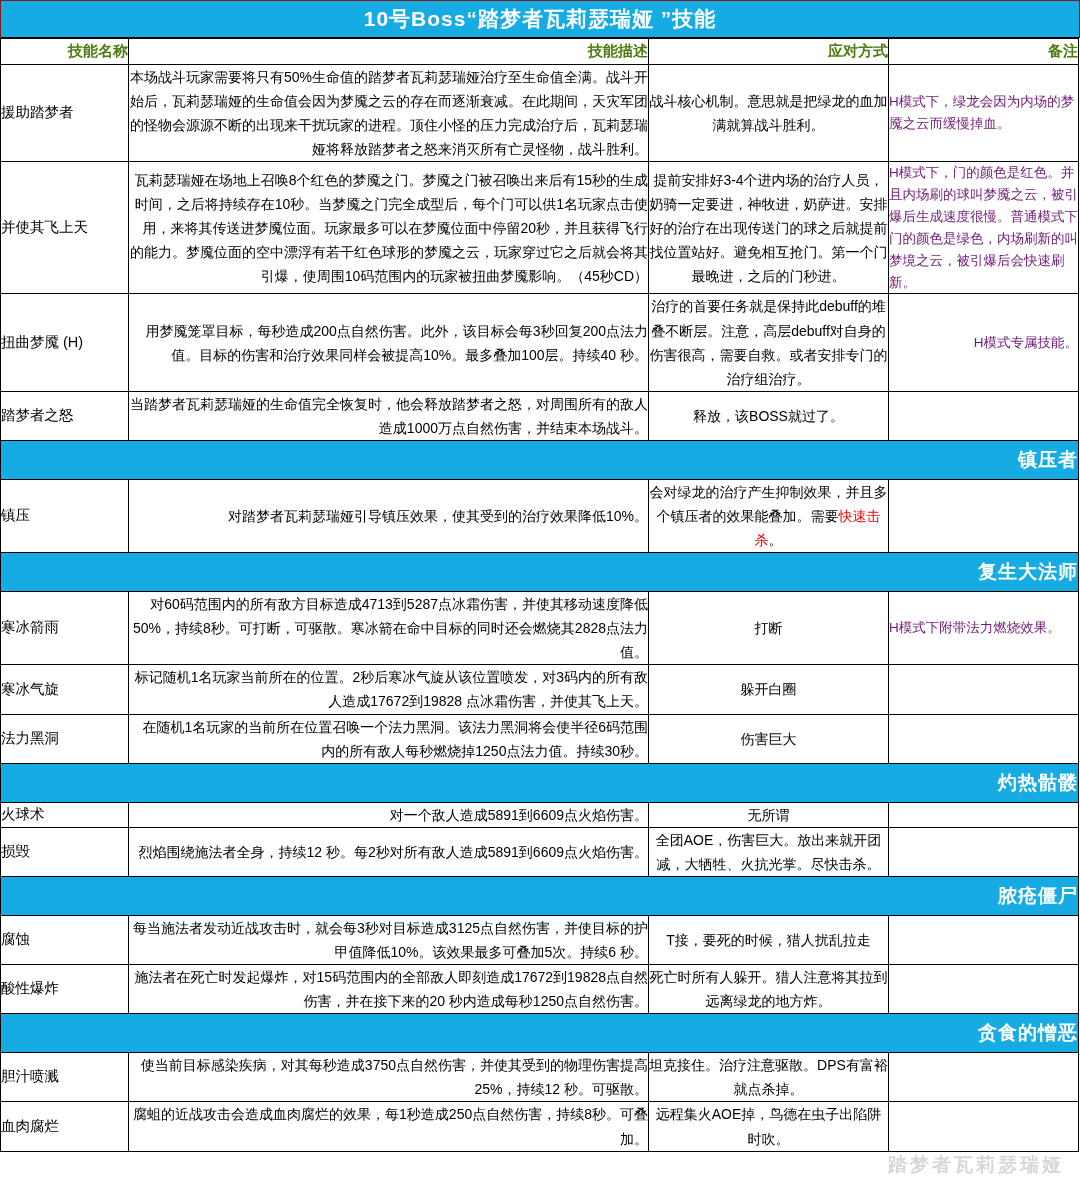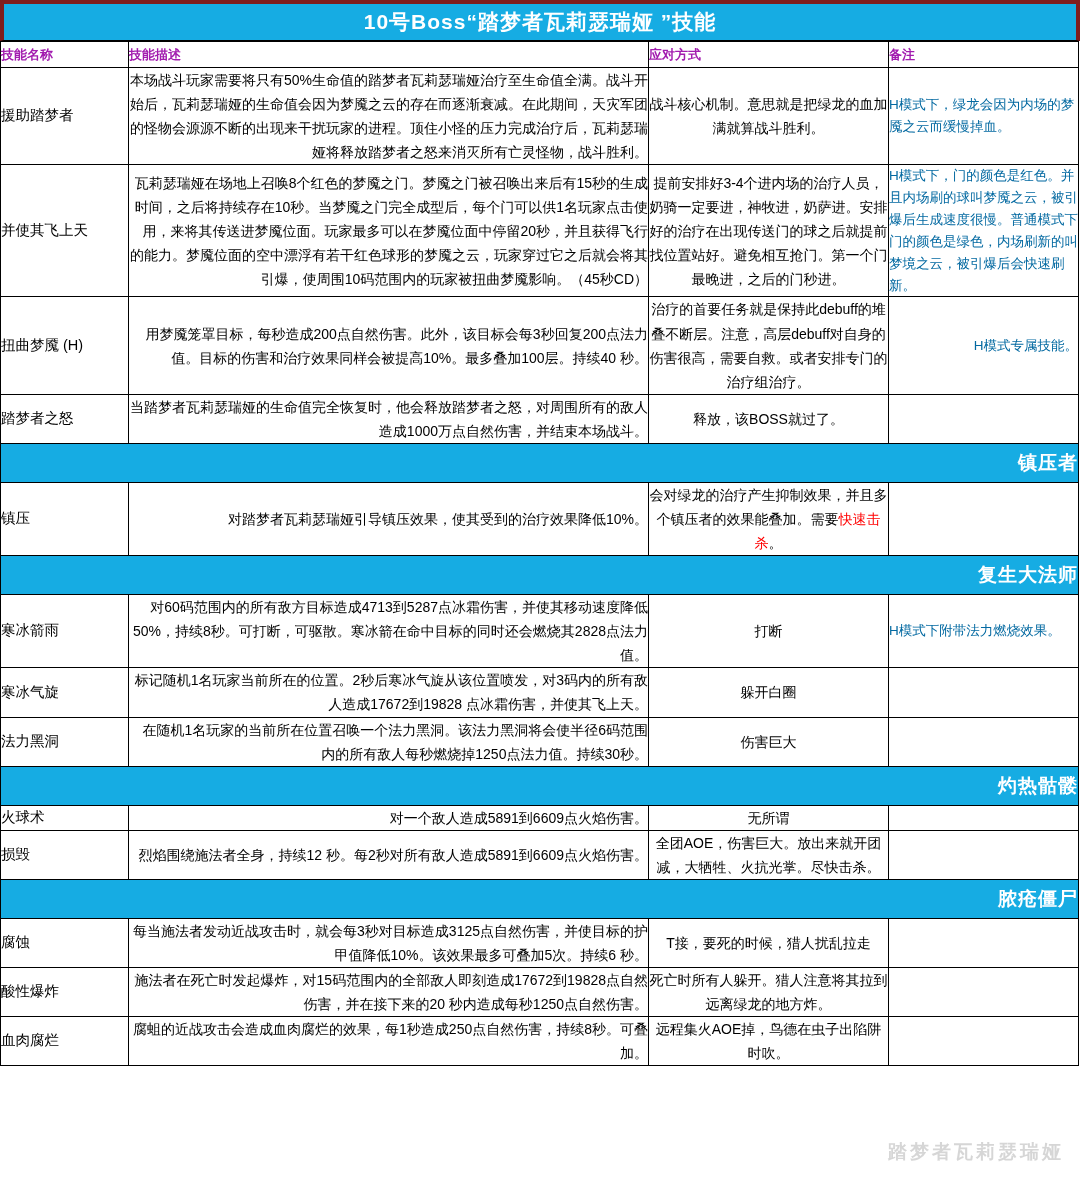--- a/index.html
+++ b/index.html
@@ -37,30 +37,30 @@
   
   .title-bar {
     background: #16ace3;
     color: #ffffff;
     font-size: 21px;
     font-weight: bold;
     text-align: center;
     letter-spacing: 1px;
     height: 36px;
     line-height: 36px;
-    border: 4px solid #7f1d1d;
+    border: 1px solid #7f1d1d;
     border-bottom: 1px solid #000000;
   }
   
   .col-head {
-    font-size: 13px;
-    font-weight: bold;
-    text-align: left;
+    font-size: 15px;
+    font-weight: bold;
+    text-align: right;
     height: 26px;
-    color: #a21caf;
+    color: #4d7c0f;
     background: #ffffff;
   }
   
   .section-band {
     background: #16ace3;
     color: #ffffff;
     font-size: 19px;
     font-weight: bold;
     text-align: right;
     height: 38px;
@@ -86,36 +86,36 @@
     font-size: 14px;
     padding: 5px 6px;
     line-height: 1.72;
     margin-top: 32px;
   }
   .c-note {
     text-align: left;
     font-size: 13.5px;
     padding: 5px 6px;
     line-height: 1.62;
-    color: #0369a1;
+    color: #701a75;
   }
   .c-note.center { text-align: right; }
   .c-note.empty { color: #000; }
   .red { color: #ff0000; }
   
   col.w-name    { width: 128px; }
   col.w-desc    { width: 520px; }
   col.w-counter { width: 240px; }
   col.w-note    { width: 190px; }
 
   
   .watermark {
     position: absolute;
     right: 16px;
-    bottom: 29px;
+    bottom: 16px;
     font-size: 19px;
     color: rgba(120,120,120,0.30);
     letter-spacing: 3px;
     font-weight: bold;
     pointer-events: none;
     white-space: nowrap;
   }
 </style>
 </head>
 <body>
@@ -218,20 +218,29 @@
           <td class="c-counter">T接，要死的时候，猎人扰乱拉走</td>
           <td class="c-note empty"></td>
         </tr>
         <tr>
           <td class="c-name">酸性爆炸</td>
           <td class="c-desc">施法者在死亡时发起爆炸，对15码范围内的全部敌人即刻造成17672到19828点自然伤害，并在接下来的20 秒内造成每秒1250点自然伤害。</td>
           <td class="c-counter">死亡时所有人躲开。猎人注意将其拉到远离绿龙的地方炸。</td>
           <td class="c-note empty"></td>
         </tr>
         <tr>
+          <td colspan="4" class="section-band">贪食的憎恶</td>
+        </tr>
+        <tr>
+          <td class="c-name">胆汁喷溅</td>
+          <td class="c-desc">使当前目标感染疾病，对其每秒造成3750点自然伤害，并使其受到的物理伤害提高25%，持续12 秒。可驱散。</td>
+          <td class="c-counter">坦克接住。治疗注意驱散。DPS有富裕就点杀掉。</td>
+          <td class="c-note empty"></td>
+        </tr>
+        <tr>
           <td class="c-name">血肉腐烂</td>
           <td class="c-desc">腐蛆的近战攻击会造成血肉腐烂的效果，每1秒造成250点自然伤害，持续8秒。可叠加。</td>
           <td class="c-counter">远程集火AOE掉，鸟德在虫子出陷阱时吹。</td>
           <td class="c-note empty"></td>
         </tr>
       </tbody>
   </table>
 
   <div class="watermark">踏梦者瓦莉瑟瑞娅</div>
 </div>

